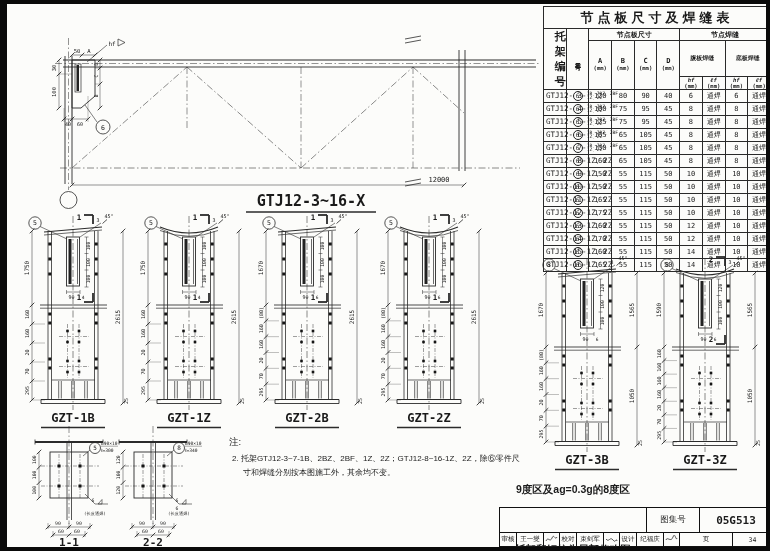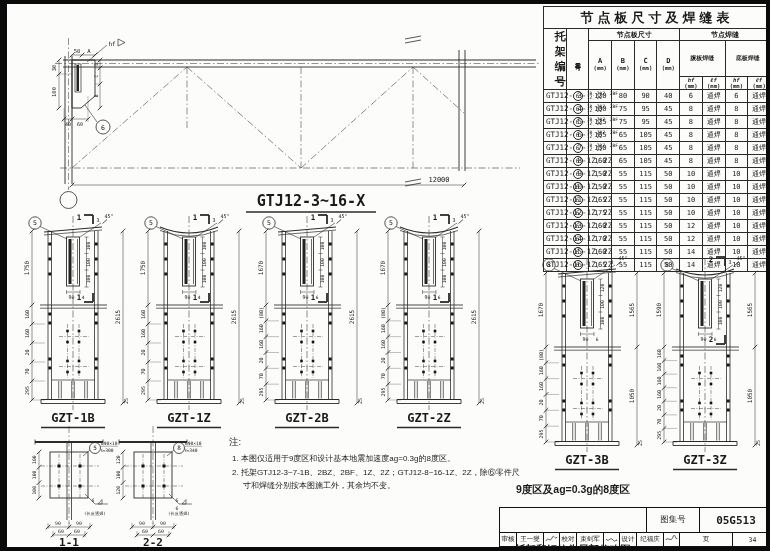--- a/index.html
+++ b/index.html
@@ -1071,21 +1071,20 @@
         <line x1="59.7" y1="117.3" x2="64.3" y2="112.7" stroke="#2b2b2b" stroke-width="0.9"></line>
         <text x="38" y="113.3" font-size="4.8" text-anchor="middle" fill="#1a1a1a" font-family="&quot;DejaVu Sans Mono&quot;,&quot;Liberation Sans&quot;,monospace">60</text>
         <text x="54" y="113.3" font-size="4.8" text-anchor="middle" fill="#1a1a1a" font-family="&quot;DejaVu Sans Mono&quot;,&quot;Liberation Sans&quot;,monospace">60</text>
         <text x="46" y="126" font-size="11" text-anchor="middle" fill="#1a1a1a" font-family="&quot;DejaVu Sans Mono&quot;,&quot;Liberation Sans&quot;,monospace" font-weight="bold">2-2</text>
         <line x1="30" y1="129" x2="62" y2="129" stroke="#2b2b2b" stroke-width="1.2"></line>
       </svg></div>
 
   <div class="abs" id="notes">
     <div class="nhead">注:</div>
     <div id="notelist">
-        <div class="note">1. 本图仅适用于9度区和设计基本地震加速度ag=0.3g的8度区。</div>
         <div class="note">2. 托架GTJ12-3~7-1B、2BZ、2BF、1Z、2Z；GTJ12-8~16-1Z、2Z，除⑥零件尺寸和焊缝分别按本图施工外，其余均不变。</div>
       </div>
   </div>
 
   <div class="abs" id="tblock">
     <div class="tb-top">
       <div class="tb-title">
         <span>9度区及ag=0.3g的8度区</span>
         <span>托架和钢柱头局部修改图</span>
       </div>

